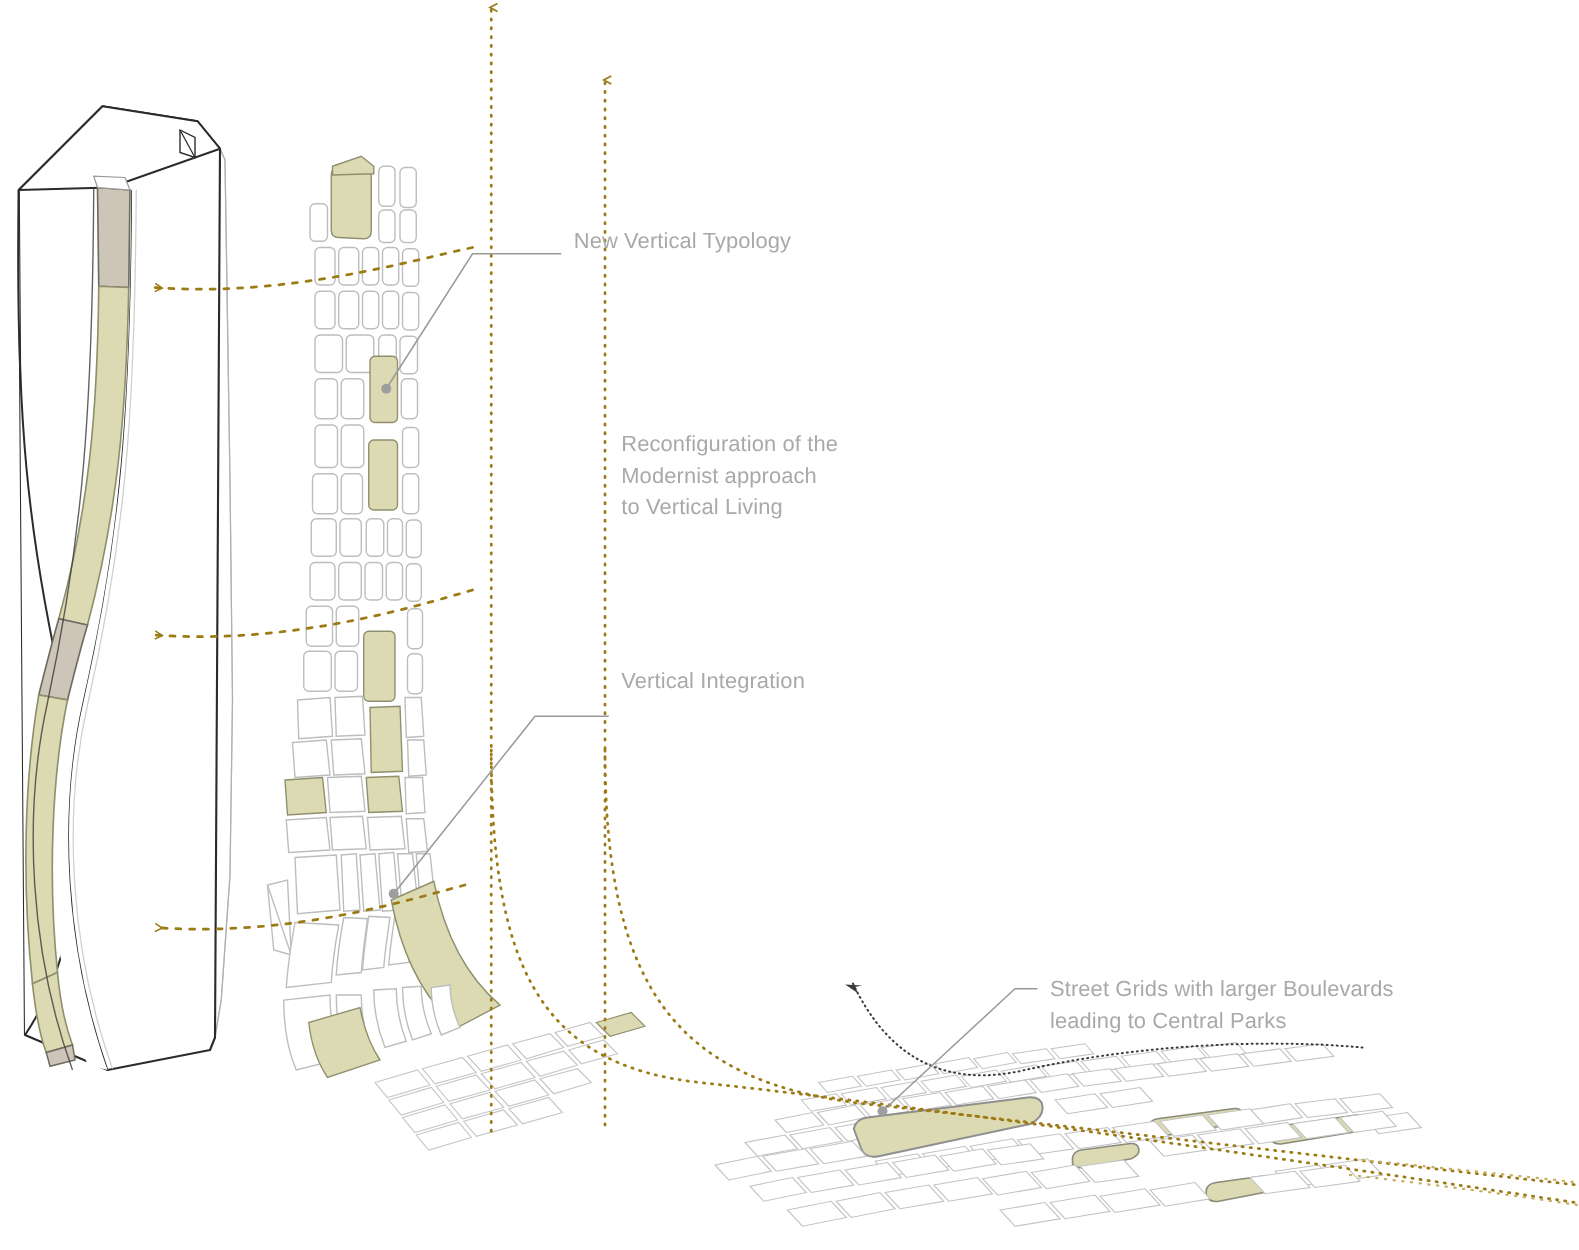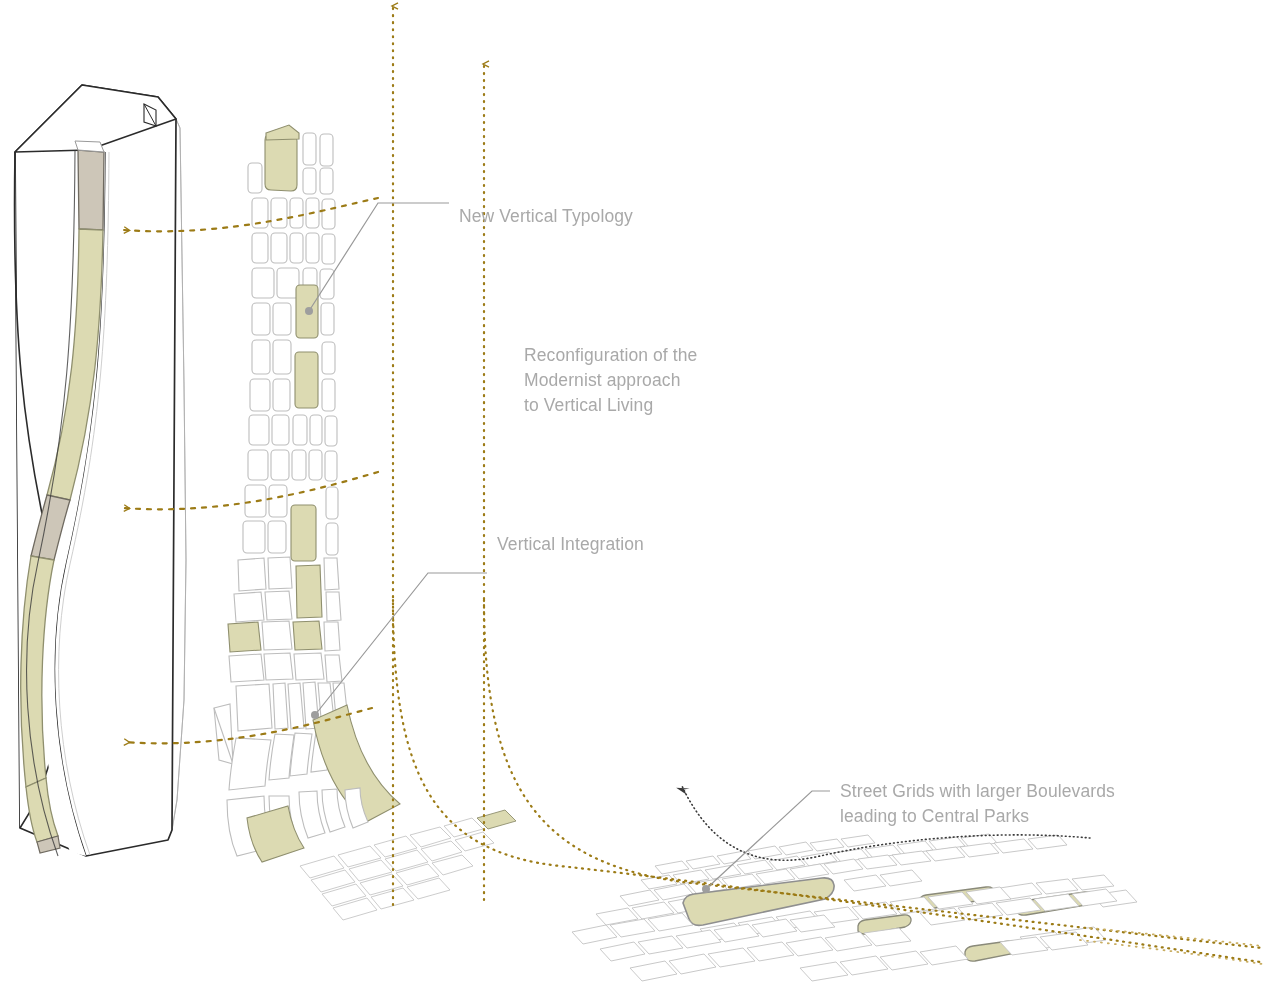--- a/index.html
+++ b/index.html
@@ -27,22 +27,22 @@
   }
   .anno {
     position: absolute;
     color: #a9a9a9;
     font-family: "Liberation Sans", sans-serif;
     font-size: 17.5px;
     line-height: 25px;
     white-space: pre;
     letter-spacing: 0.1px;
   }
-  .anno-1 { left: 459px; top: 204px; }
-  .anno-2 { left: 524px; top: 343px; }
+  .anno-1 { left: 459px; top: 180px; }
+  .anno-2 { left: 497px; top: 343px; }
   .anno-3 { left: 497px; top: 532px; }
   .anno-4 { left: 840px; top: 779px; }
 </style>
 </head>
 <body>
 
 <div id="stage">
 
   <svg class="layer" viewBox="0 0 1263 1000">
     <defs>

